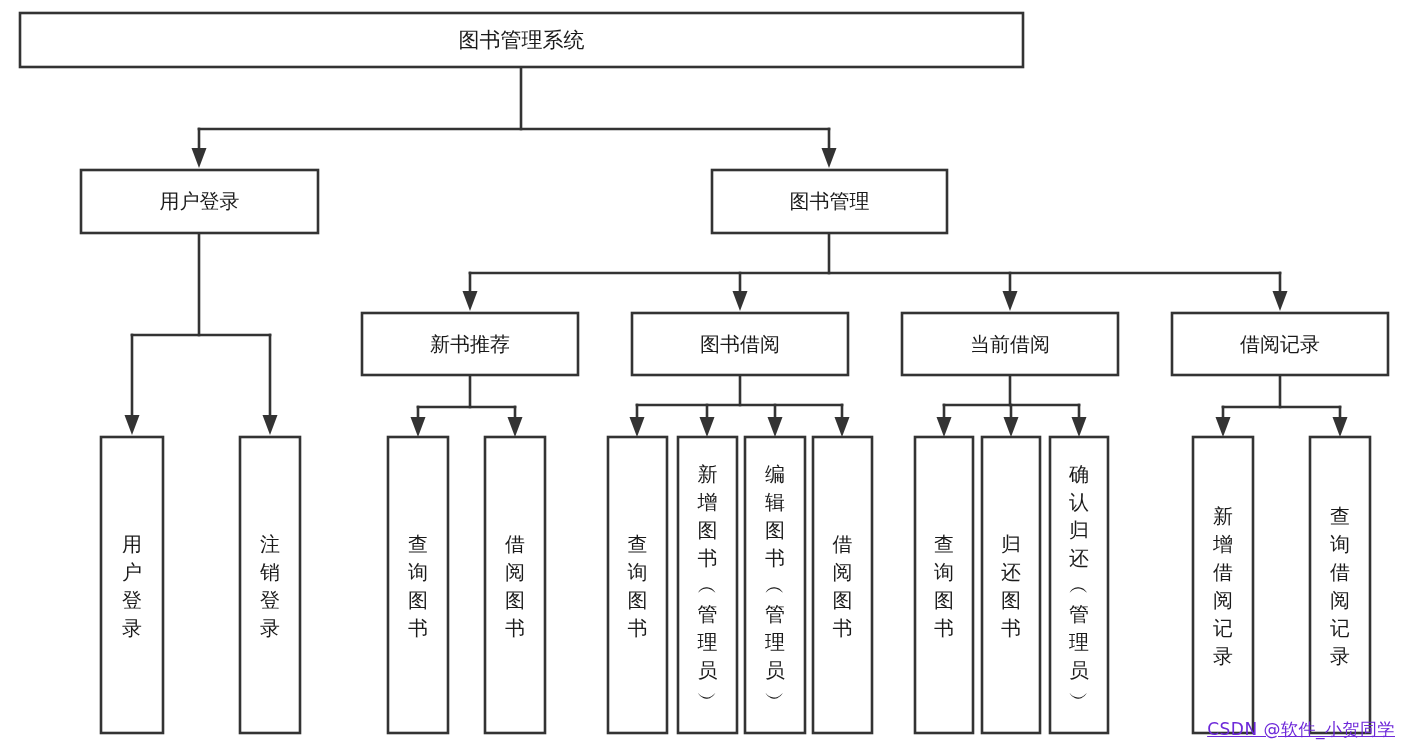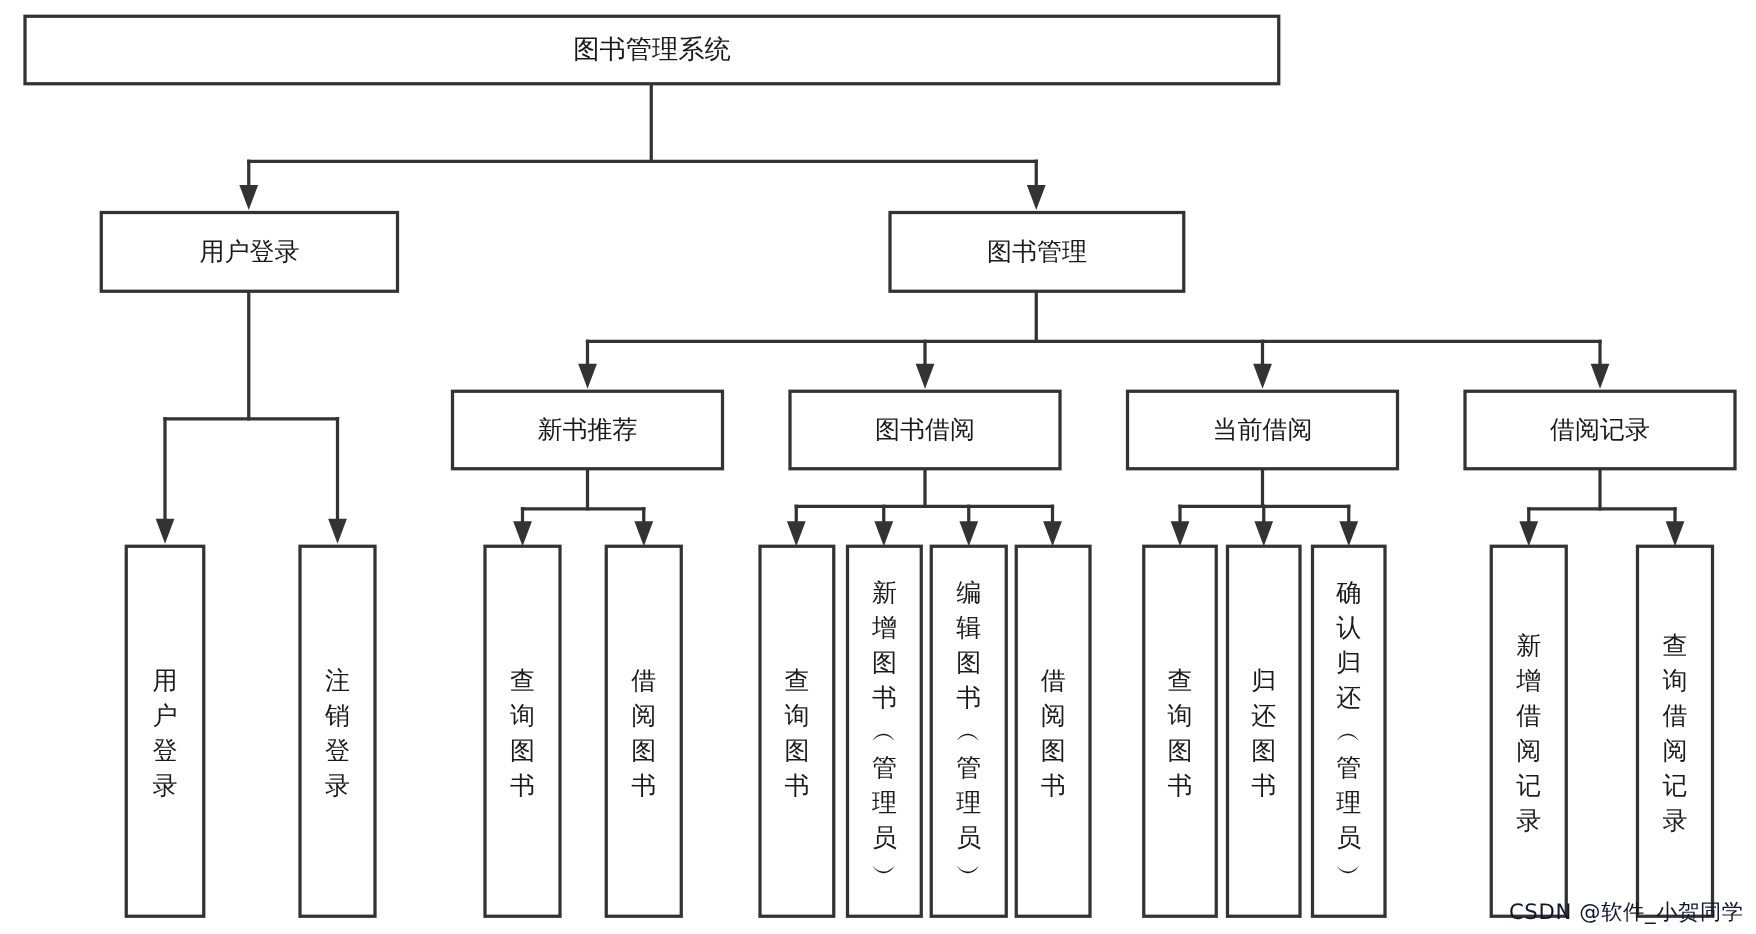--- a/index.html
+++ b/index.html
@@ -57,23 +57,24 @@
     fill: #1a1a1a;
     font-size: 20px;
     text-anchor: middle;
   }
   .watermark {
     position: absolute;
     right: 10px;
     bottom: 6px;
     font-family: "DejaVu Sans", "Liberation Sans", sans-serif;
     font-size: 17px;
-    color: #0f172a;
+    color: #6d28d9;
     white-space: nowrap;
     letter-spacing: 0.5px;
+    text-decoration: underline;
   }
 </style>
 </head>
 <body>
 
 <div id="diagram-root">
 
   <svg id="flow" viewBox="0 0 1405 747">
     <g id="connectors-layer">
         <line x1="521" y1="67" x2="521" y2="129" class="connector"></line>

